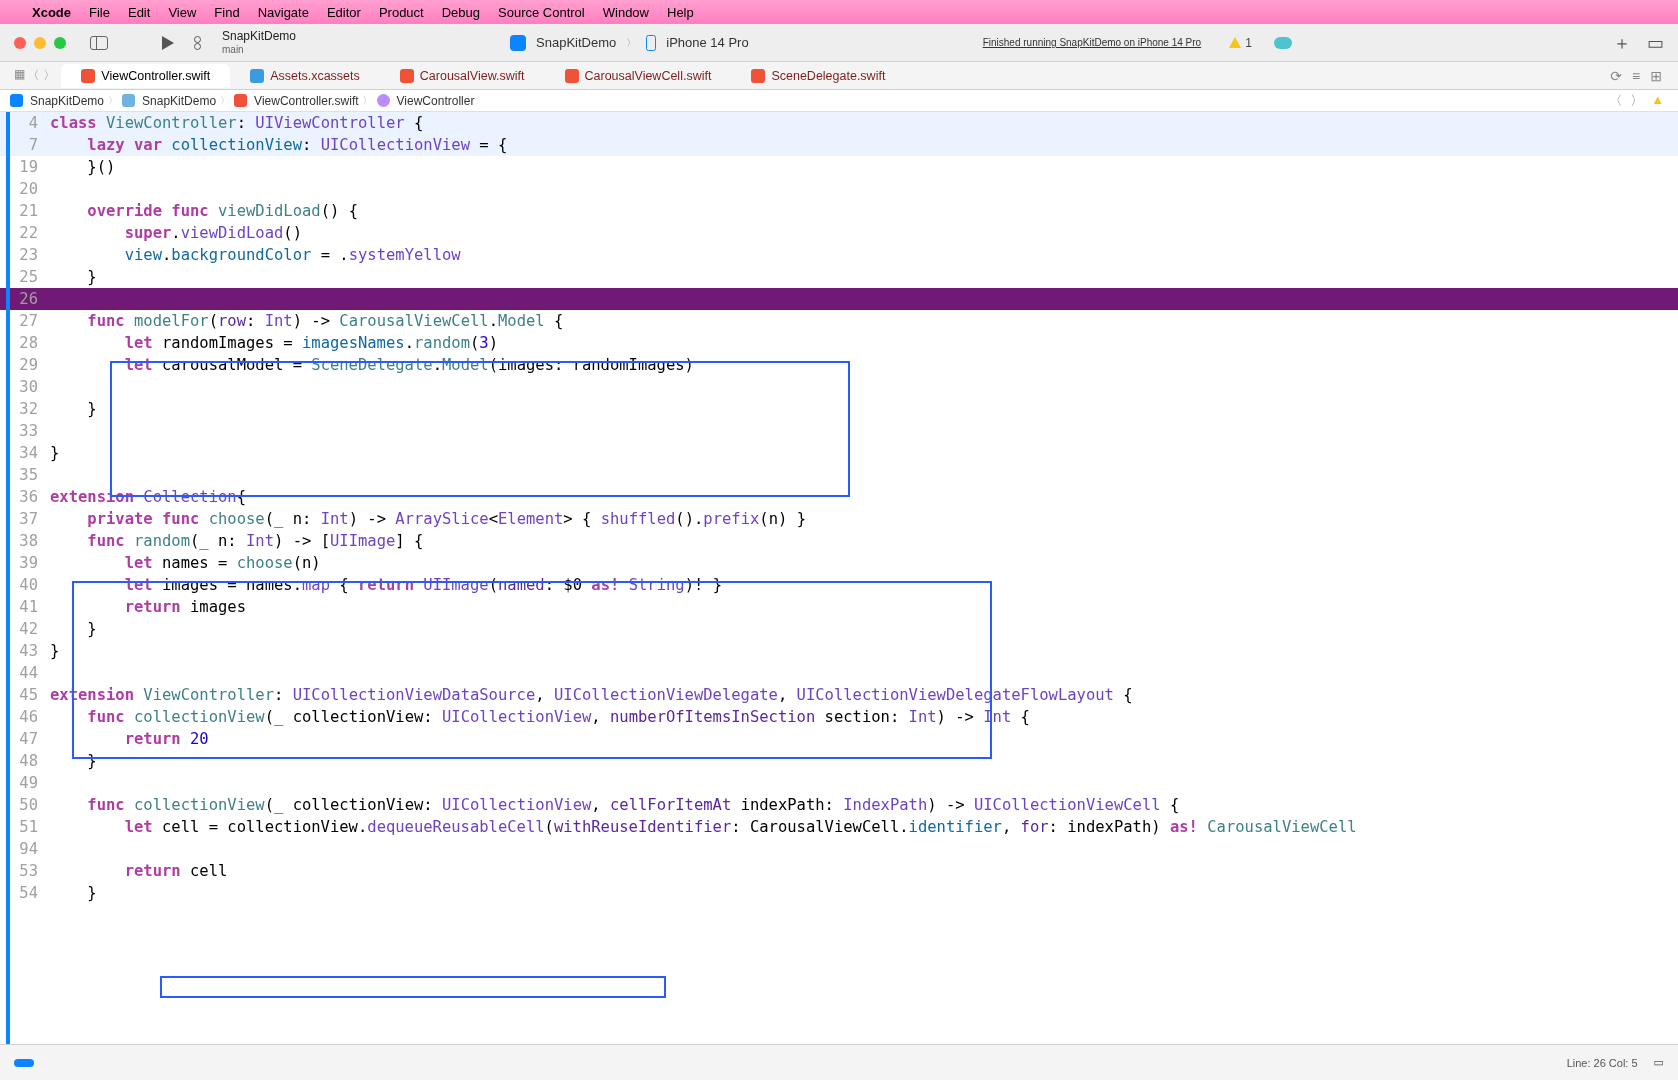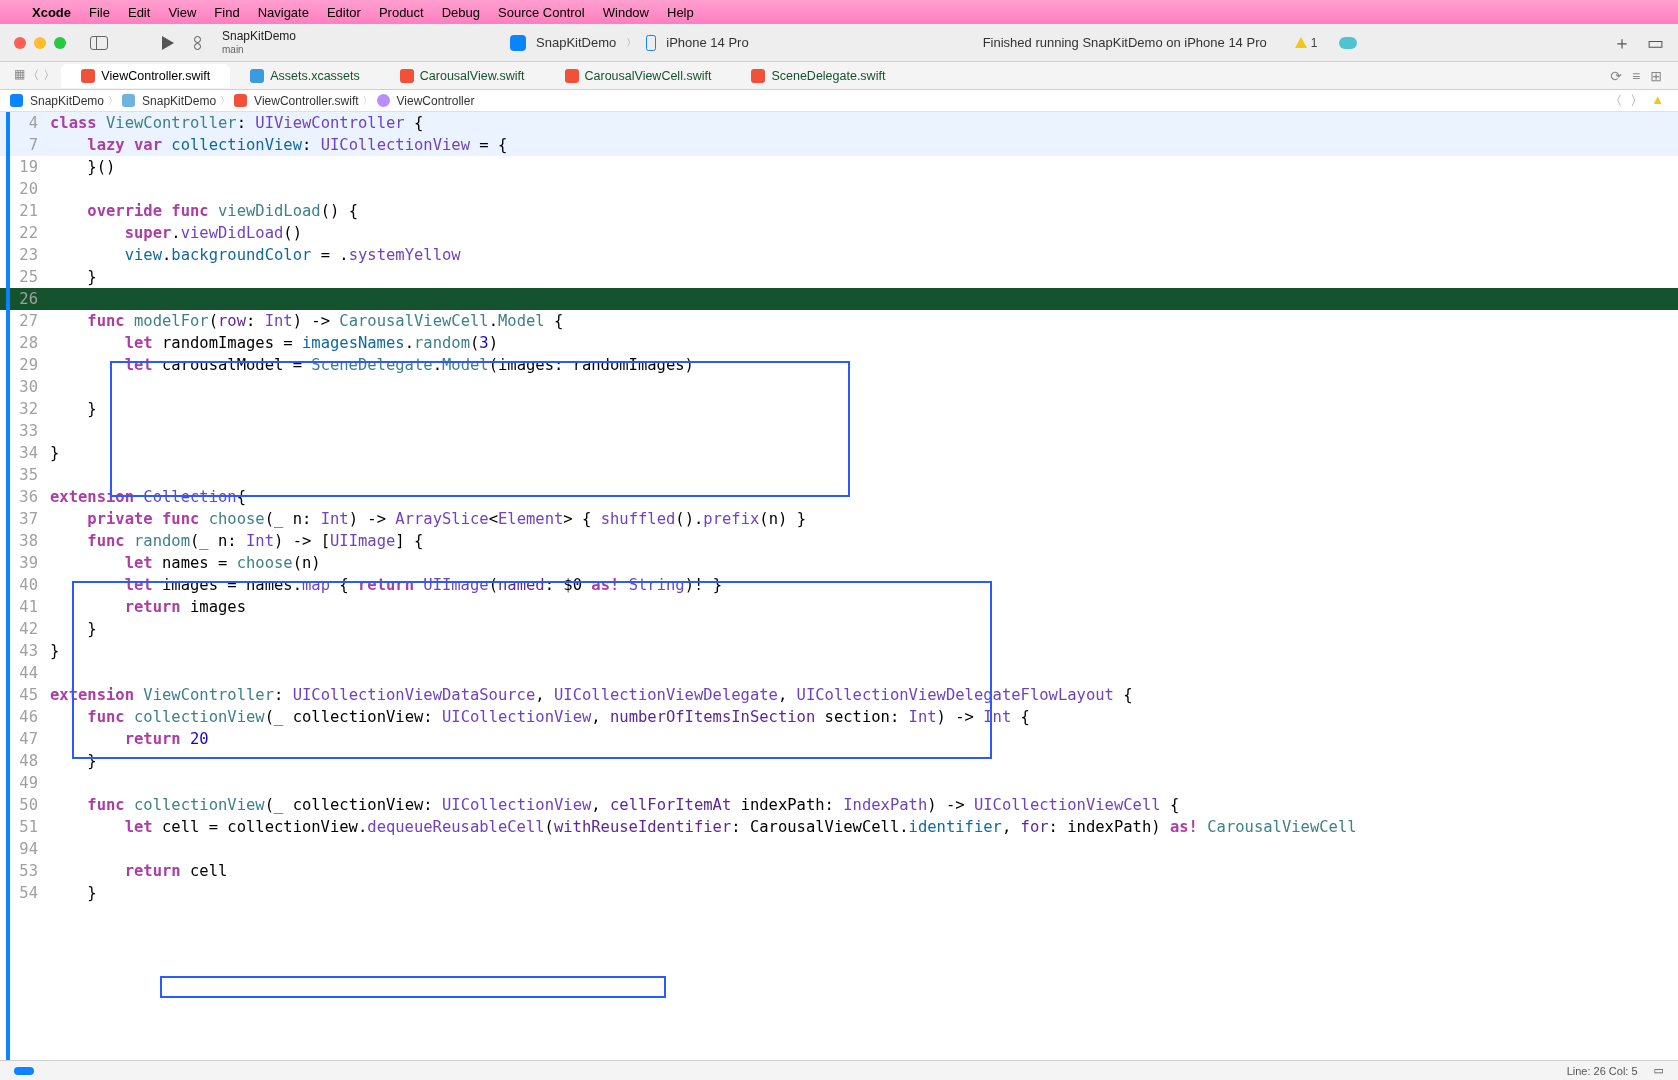--- a/index.html
+++ b/index.html
@@ -24,31 +24,31 @@
 .branch-ico { width: 14px; height: 14px; position: relative; margin-left: 6px; }
 .branch-ico:before, .branch-ico:after { content: ""; position: absolute; width: 5px; height: 5px; border: 1.2px solid #555; border-radius: 50%; }
 .branch-ico:before { top: 0; left: 0; }
 .branch-ico:after { bottom: 0; left: 0; }
 .scheme { font-size: 12px; color: #222; line-height: 1.1; }
 .scheme .branch { font-size: 10px; color: #666; }
 .run-dest { display: flex; align-items: center; gap: 10px; margin-left: 200px; font-size: 13px; color: #333; }
 .run-dest .chev { color: #888; font-size: 10px; }
 .run-dest .appicon { width: 16px; height: 16px; background: #0a84ff; border-radius: 4px; }
 .run-dest .phone { width: 10px; height: 16px; border: 1.3px solid #0a84ff; border-radius: 2.5px; }
-.status-text { margin-left: 220px; font-size: 13px; color: #333; }
+.status-text { margin-left: 220px; font-size: 10px; color: #333; text-decoration: underline; }
 .warn-badge { margin-left: 14px; display: flex; align-items: center; gap: 4px; font-size: 12px; color: #444; }
 .warn-tri { width: 0; height: 0; border-left: 6px solid transparent; border-right: 6px solid transparent; border-bottom: 11px solid #f5c518; }
 .cloud-ico { width: 18px; height: 12px; background: #4fc3cf; border-radius: 8px; margin-left: 8px; }
 .toolbar-right { margin-left: auto; display: flex; gap: 16px; align-items: center; color: #555; font-size: 18px; }
 
 
 .tabbar { height: 28px; background: #f4f4f4; border-bottom: 1px solid #d0d0d0; display: flex; align-items: center; padding: 0 8px; gap: 0; }
 .tab-nav { display: flex; gap: 4px; padding: 0 6px; color: #888; font-size: 12px; }
 .tab-nav .grid { letter-spacing: -2px; }
-.tabbar .tab { height: 24px; padding: 0 20px; display: flex; align-items: center; gap: 6px; font-size: 12.5px; color: #14532d; border-radius: 6px 6px 0 0; cursor: default; }
+.tabbar .tab { height: 24px; padding: 0 20px; display: flex; align-items: center; gap: 6px; font-size: 12.5px; color: #7f1d1d; border-radius: 6px 6px 0 0; cursor: default; }
 .tabbar .tab.active { background: #fff; color: #000; }
 .tabbar .swift-ico { width: 14px; height: 14px; background: #f05138; border-radius: 3px; position: relative; }
 .tabbar .swift-ico:after { content: ""; position: absolute; inset: 0; border-radius: 3px; }
 .tabbar .asset-ico { width: 14px; height: 14px; background: #3b9be0; border-radius: 3px; }
 .tabbar-right { margin-left: auto; display: flex; gap: 10px; color: #888; padding-right: 8px; font-size: 14px; }
 
 
 .jumpbar { height: 22px; background: #fff; border-bottom: 1px solid #e0e0e0; display: flex; align-items: center; padding: 0 10px; gap: 4px; font-size: 12px; color: #333; }
 .jumpbar .chev { color: #aaa; font-size: 10px; }
 .jumpbar .ico { width: 13px; height: 13px; border-radius: 3px; display: inline-block; vertical-align: middle; margin-right: 3px; }
@@ -59,39 +59,39 @@
 .jumpbar-right { margin-left: auto; display: flex; gap: 0; color: #888; }
 .jumpbar-right span { padding: 0 4px; font-size: 13px; }
 
 
 .editor { position: relative; height: 970px; overflow: hidden; background: #fff; }
 .gutter-line { position: absolute; left: 6px; top: 0; bottom: 0; width: 4px; background: #0a84ff; }
 .code-row { display: flex; font-family: "SF Mono", Menlo, monospace; font-size: 15.5px; line-height: 22px; }
 .ln { width: 50px; text-align: right; color: #a0a0a0; padding-right: 12px; user-select: none; flex-shrink: 0; }
 .src { white-space: pre; }
 .row-hl { background: #eaf3ff; }
-.row-cursor { background: #14532d; }
+.row-cursor { background: #701a75; }
 
 
 .kw { color: #ad3da4; font-weight: 600; }
 .type { color: #3e8087; }
 .typeU { color: #6f42c1; }
 .fn { color: #3e8087; }
 .meth { color: #6f42c1; }
 .id { color: #0f68a0; }
 .num { color: #1c00cf; }
 .param { color: #5c2699; }
 .plain { color: #000; }
 .comm { color: #707070; }
 
 
 .hl-box { position: absolute; border: 2px solid #2a5bff; pointer-events: none; }
 
 
-.statusbar { position: fixed; bottom: 0; left: 0; right: 0; height: 20px; background: #f4f4f4; border-top: 1px solid #d0d0d0; display: flex; align-items: center; font-size: 11px; color: #555; padding: 0 14px; margin-top: 32px; }
+.statusbar { position: fixed; bottom: 0; left: 0; right: 0; height: 36px; background: #f4f4f4; border-top: 1px solid #d0d0d0; display: flex; align-items: center; font-size: 11px; color: #555; padding: 0 14px; margin-top: 32px; }
 .statusbar .blue-pill { width: 20px; height: 8px; background: #0a84ff; border-radius: 4px; }
 .statusbar .right { margin-left: auto; display: flex; gap: 16px; align-items: center; }
 </style>
 </head>
 <body>
 
 <div class="menubar">
   <span class="apple"></span>
   <span class="app-name">Xcode</span>
   <span>File</span>

